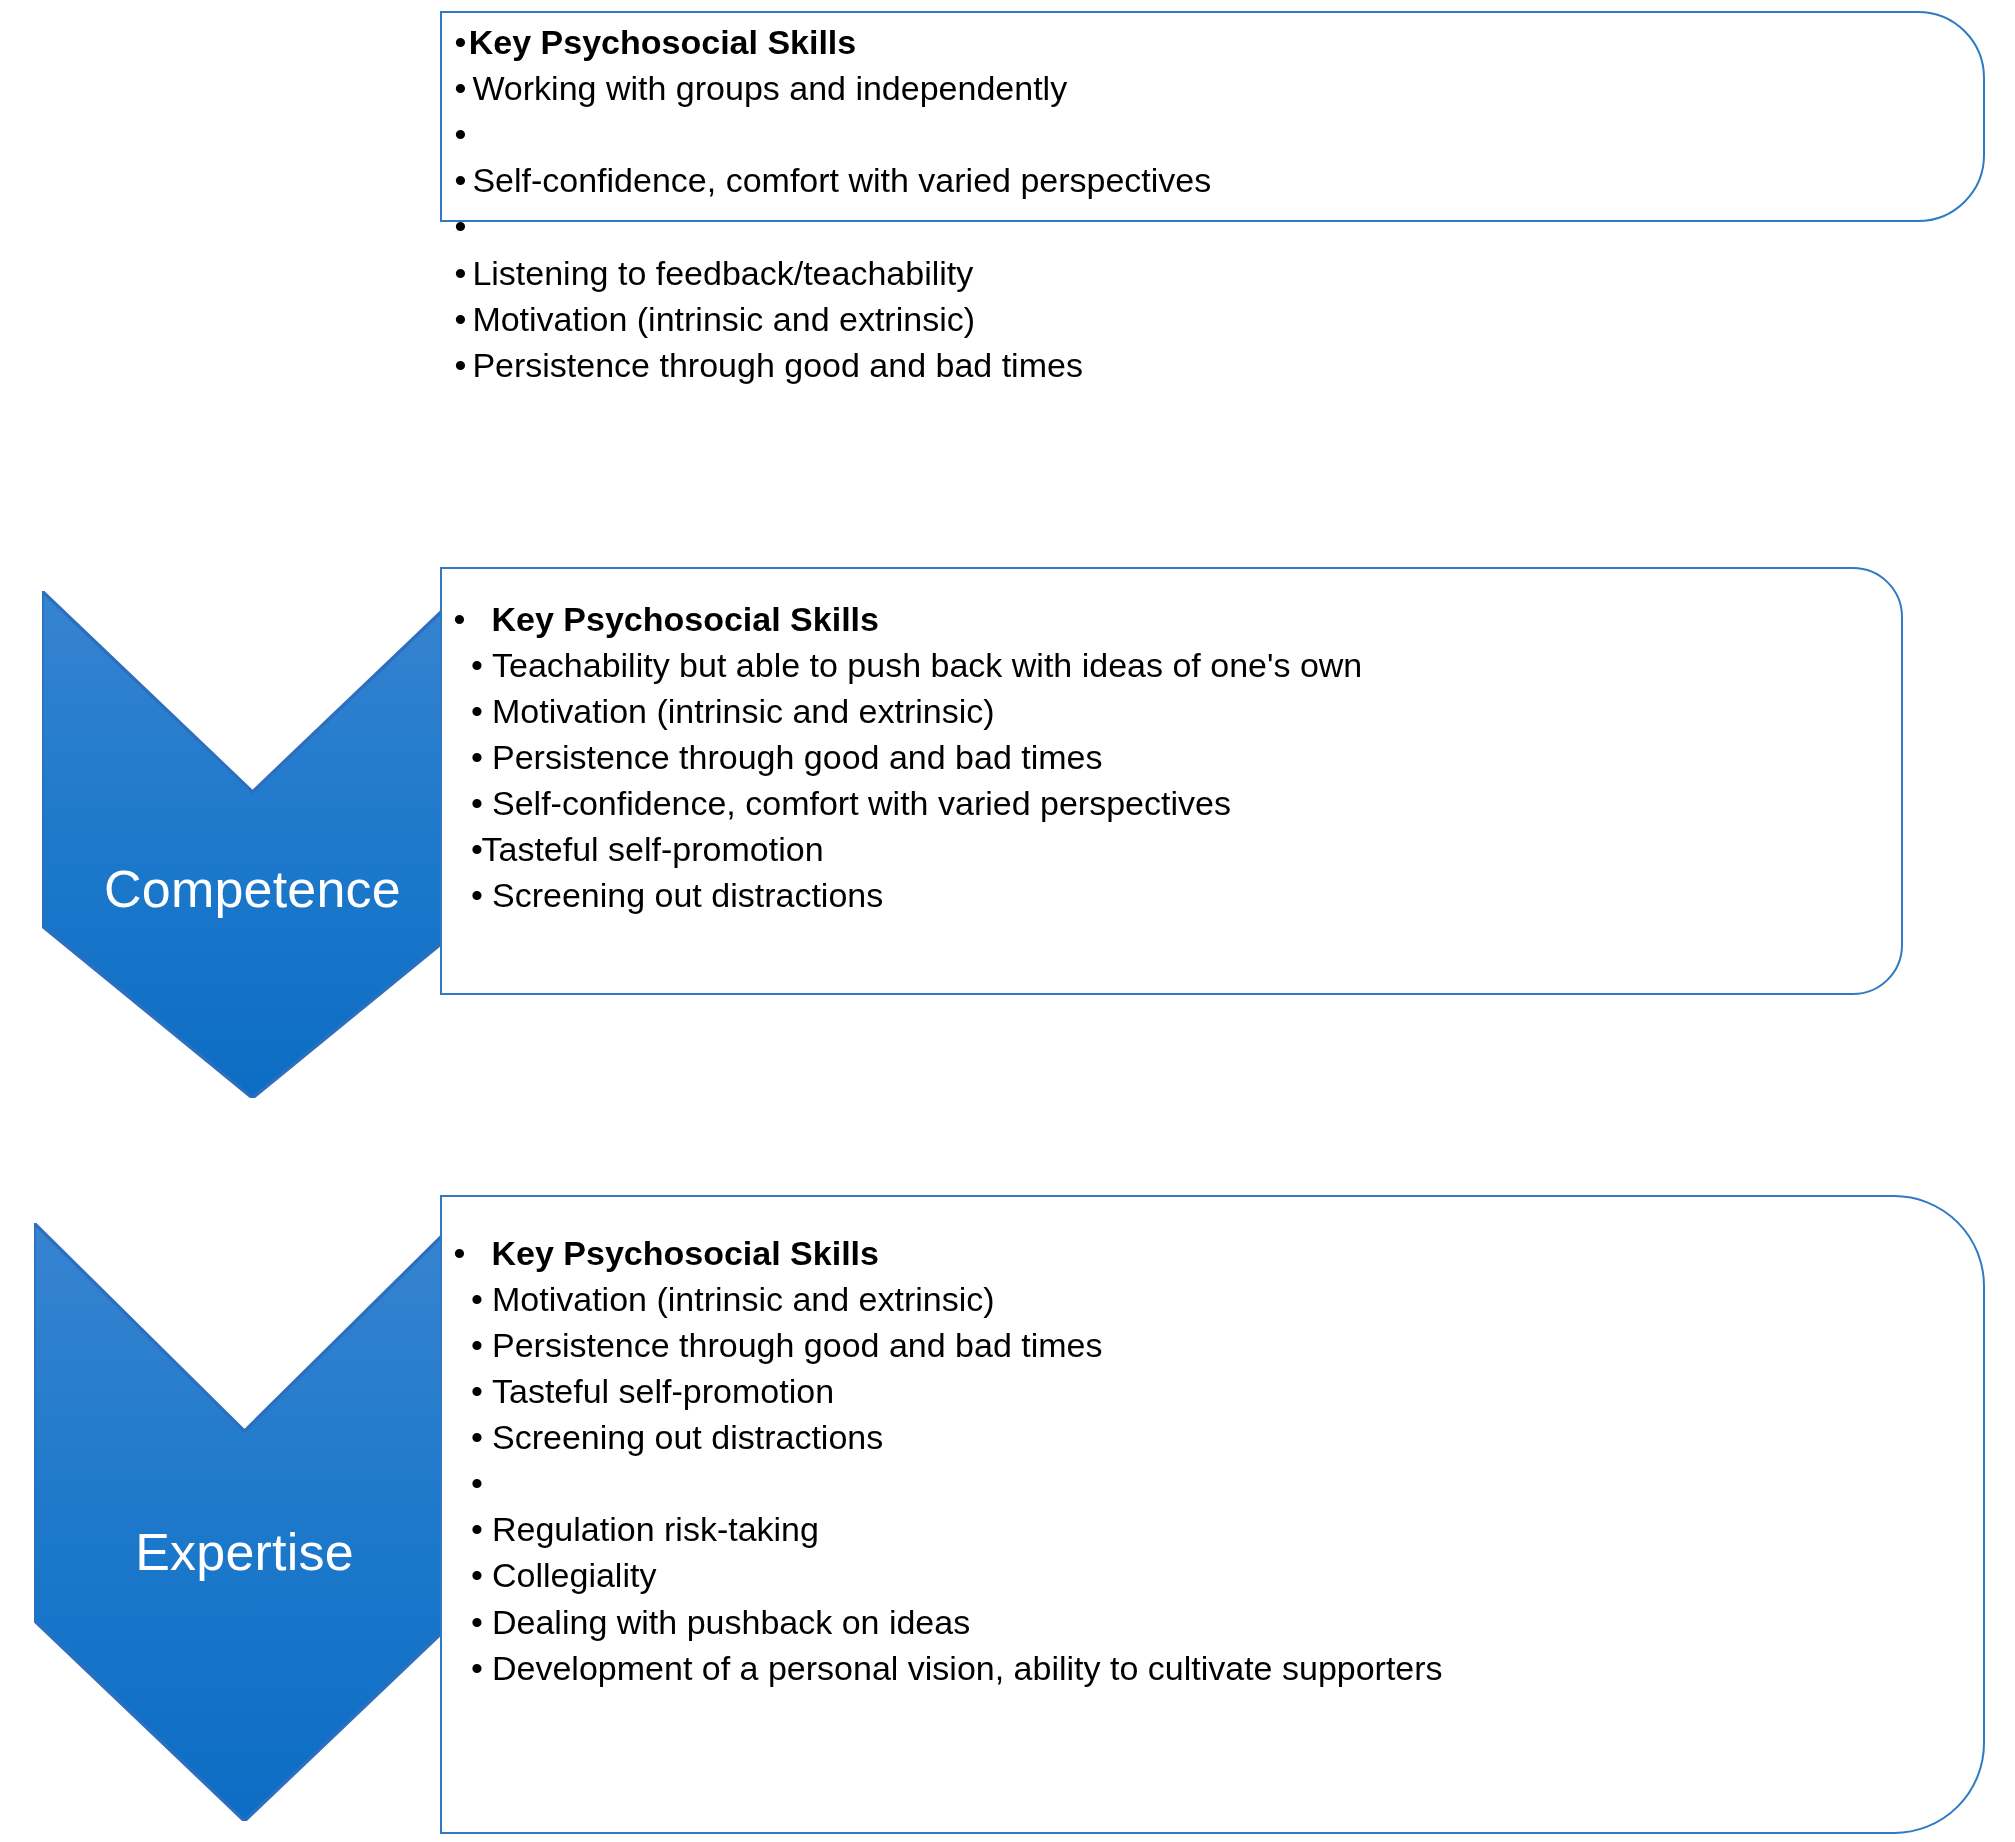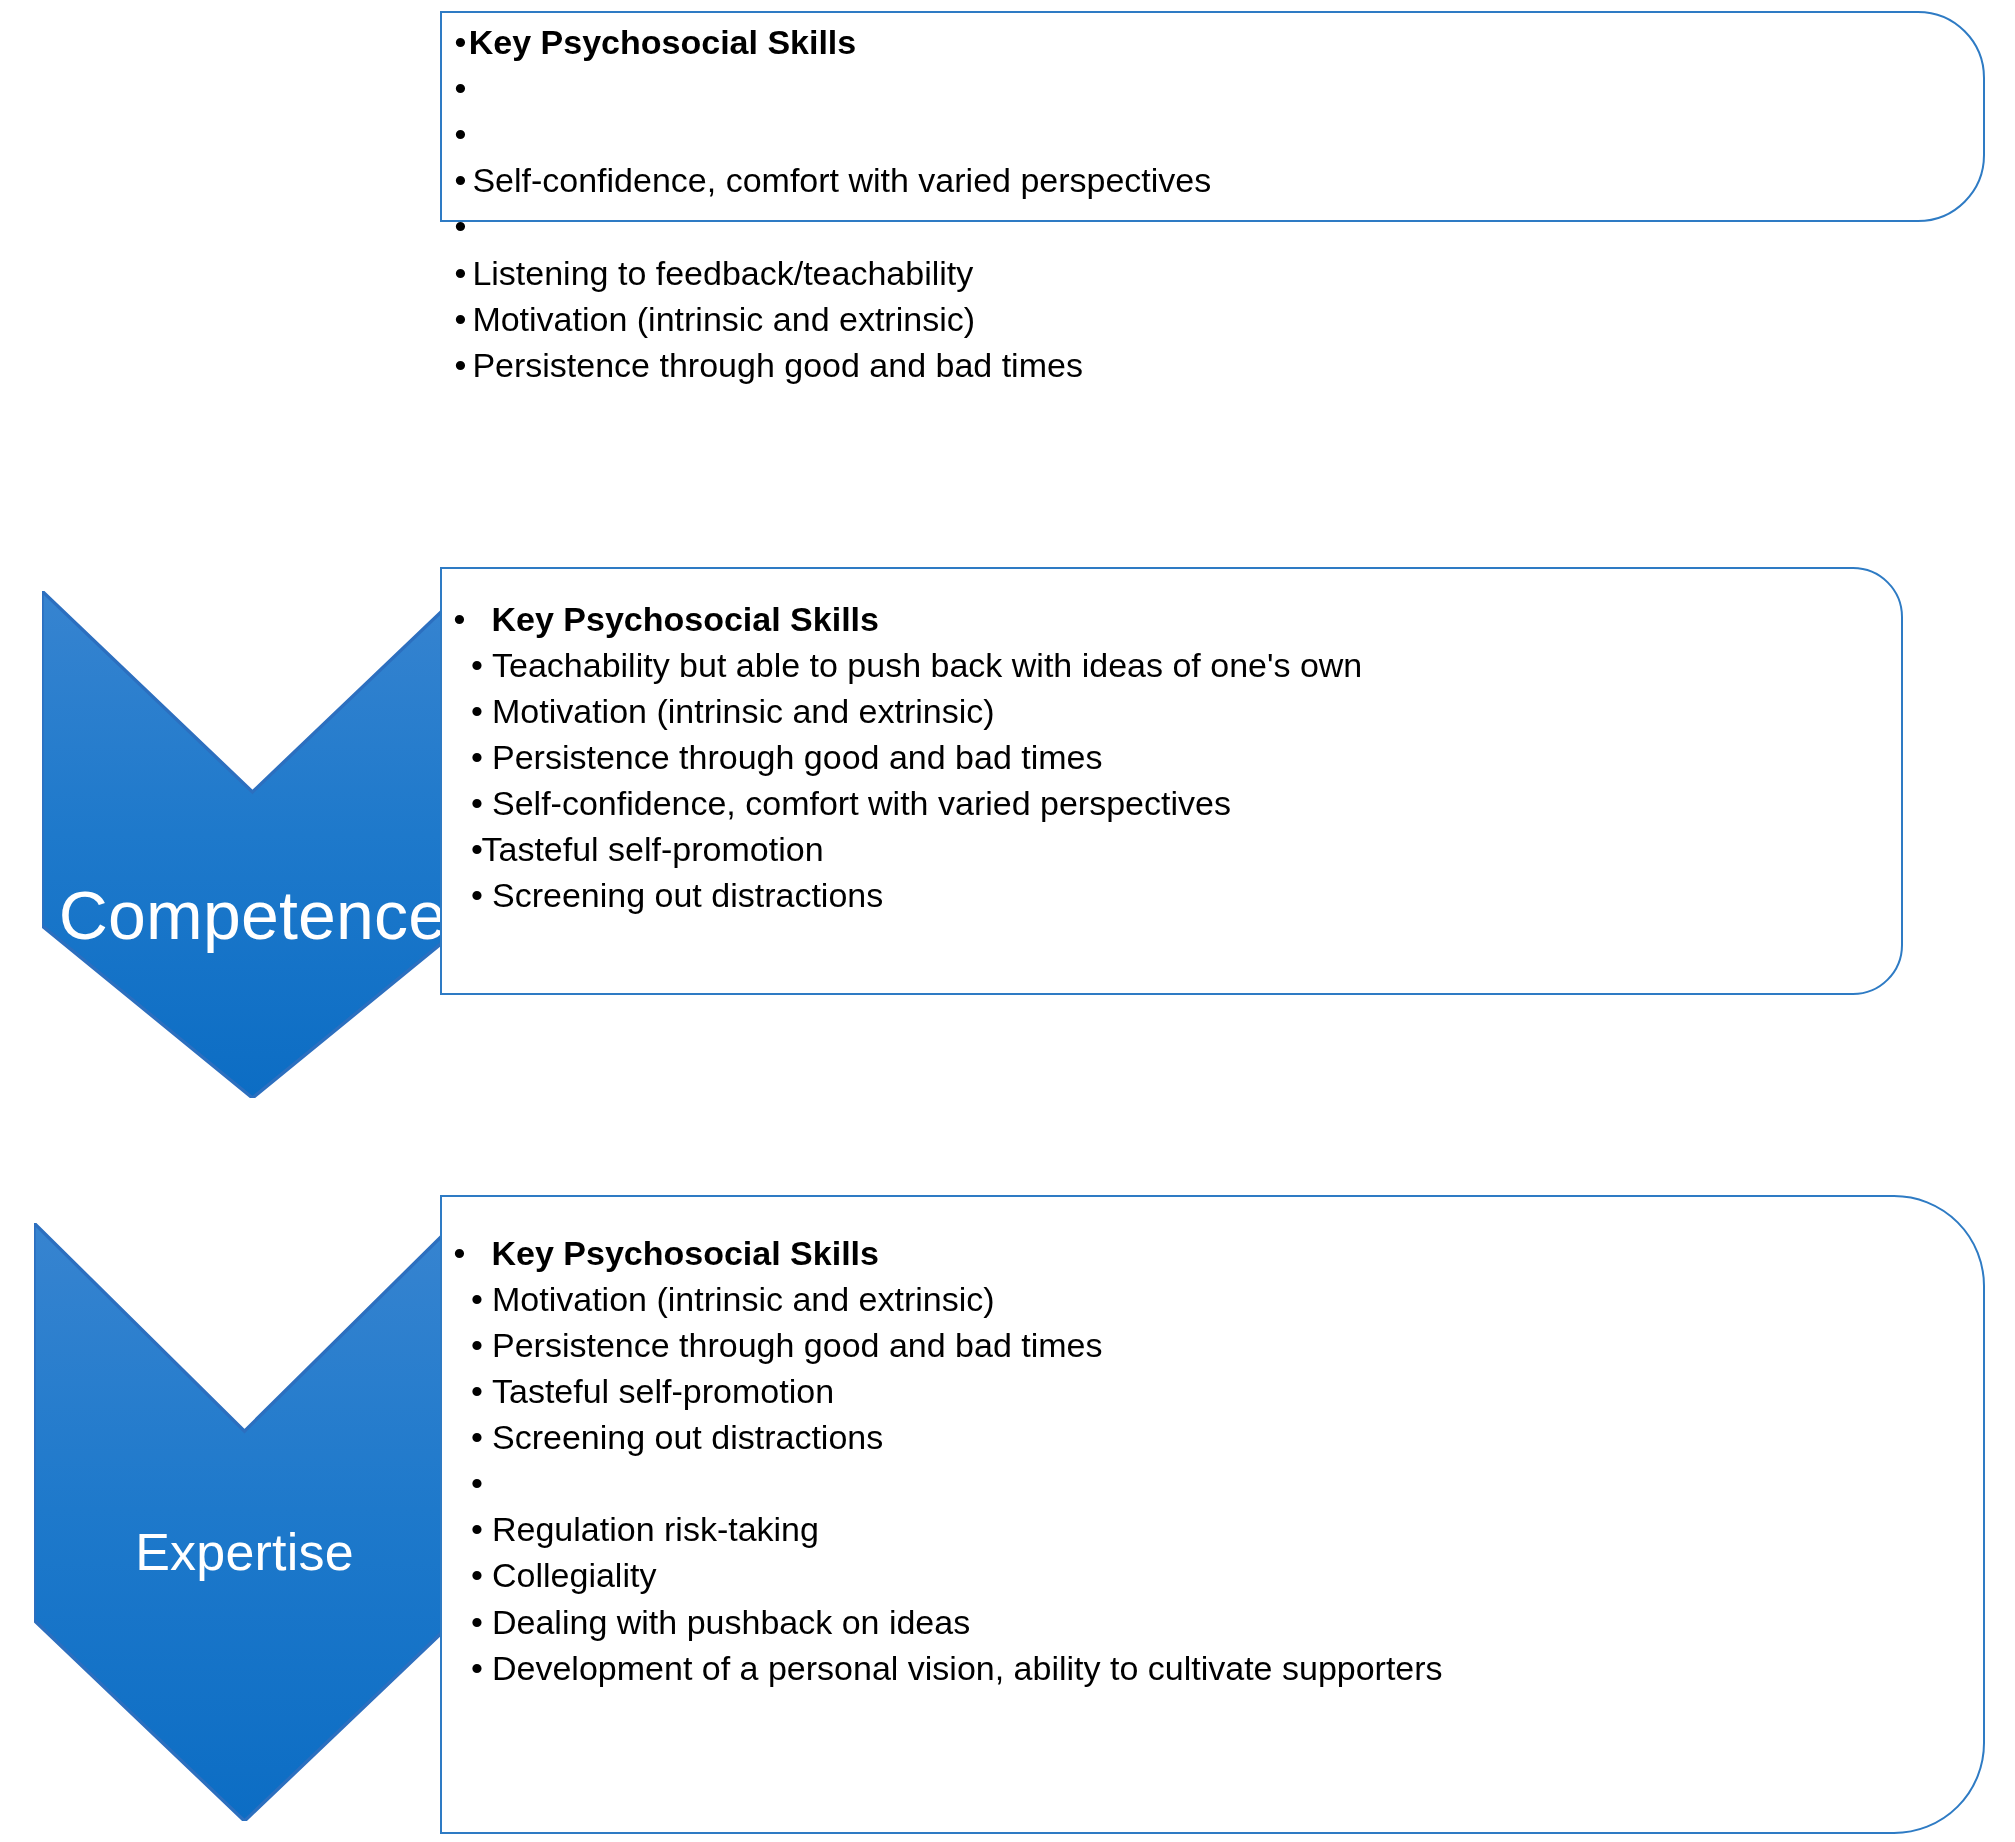--- a/index.html
+++ b/index.html
@@ -79,20 +79,21 @@
 
 
   <div class="callout" id="box1" style="left:440px;top:10.5px;width:1545px;height:211px;border-radius:0 67px 67px 0;">
     <ul class="bullets" style="padding:6.7px 0 0 0;">
       <li class="head">
         <span class="dot">•</span>
         <span class="txt">Key Psychosocial Skills</span>
       </li>
       <li>
         <span class="dot">•</span>
+        <span class="txt">Working with groups and independently</span>
       </li>
       <li>
         <span class="dot">•</span>
       </li>
       <li>
         <span class="dot">•</span>
         <span class="txt">Self-confidence, comfort with varied perspectives</span>
       </li>
       <li>
         <span class="dot">•</span>
@@ -116,21 +117,21 @@
     <svg viewBox="0 0 880 1060" preserveAspectRatio="none">
       <defs>
         <linearGradient id="g2" x1="0" y1="0" x2="0" y2="1">
           <stop offset="0%" stop-color="#3784D0"></stop>
           <stop offset="48%" stop-color="#1E79CB"></stop>
           <stop offset="100%" stop-color="#0C6DC4"></stop>
         </linearGradient>
       </defs>
       <polygon points="0,0 440,420 880,0 880,700 440,1060 0,700" fill="url(#g2)" stroke="#2C6FBF" stroke-width="7"></polygon>
     </svg>
-    <div class="chevron-label" style="top:268px;font-size:68px;margin-top:17px;">
+    <div class="chevron-label" style="top:268px;font-size:52px;">
       <span>Competence</span>
     </div>
   </div>
 
   <div class="callout" id="box2" style="left:440px;top:567px;width:1463px;height:428px;border-radius:0 50px 50px 0;">
     <ul class="bullets" style="padding:27px 0 0 0;">
       <li class="head">
         <span class="dot">•</span>
         <span class="txt">Key Psychosocial Skills</span>
       </li>

